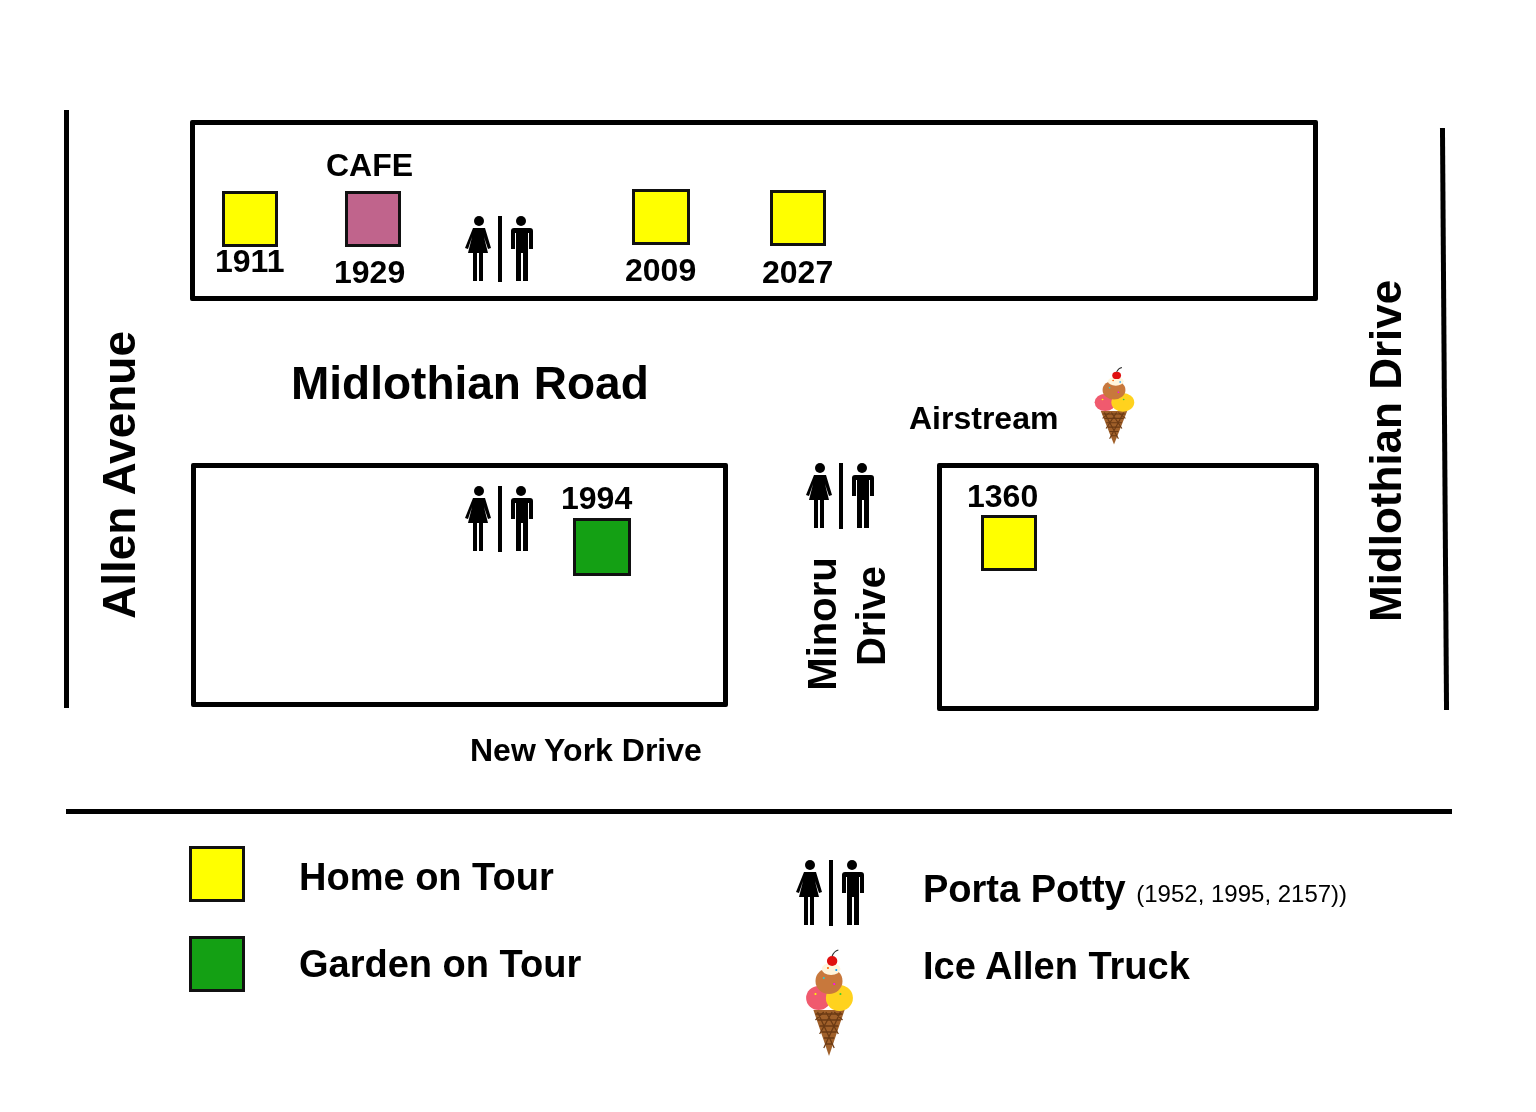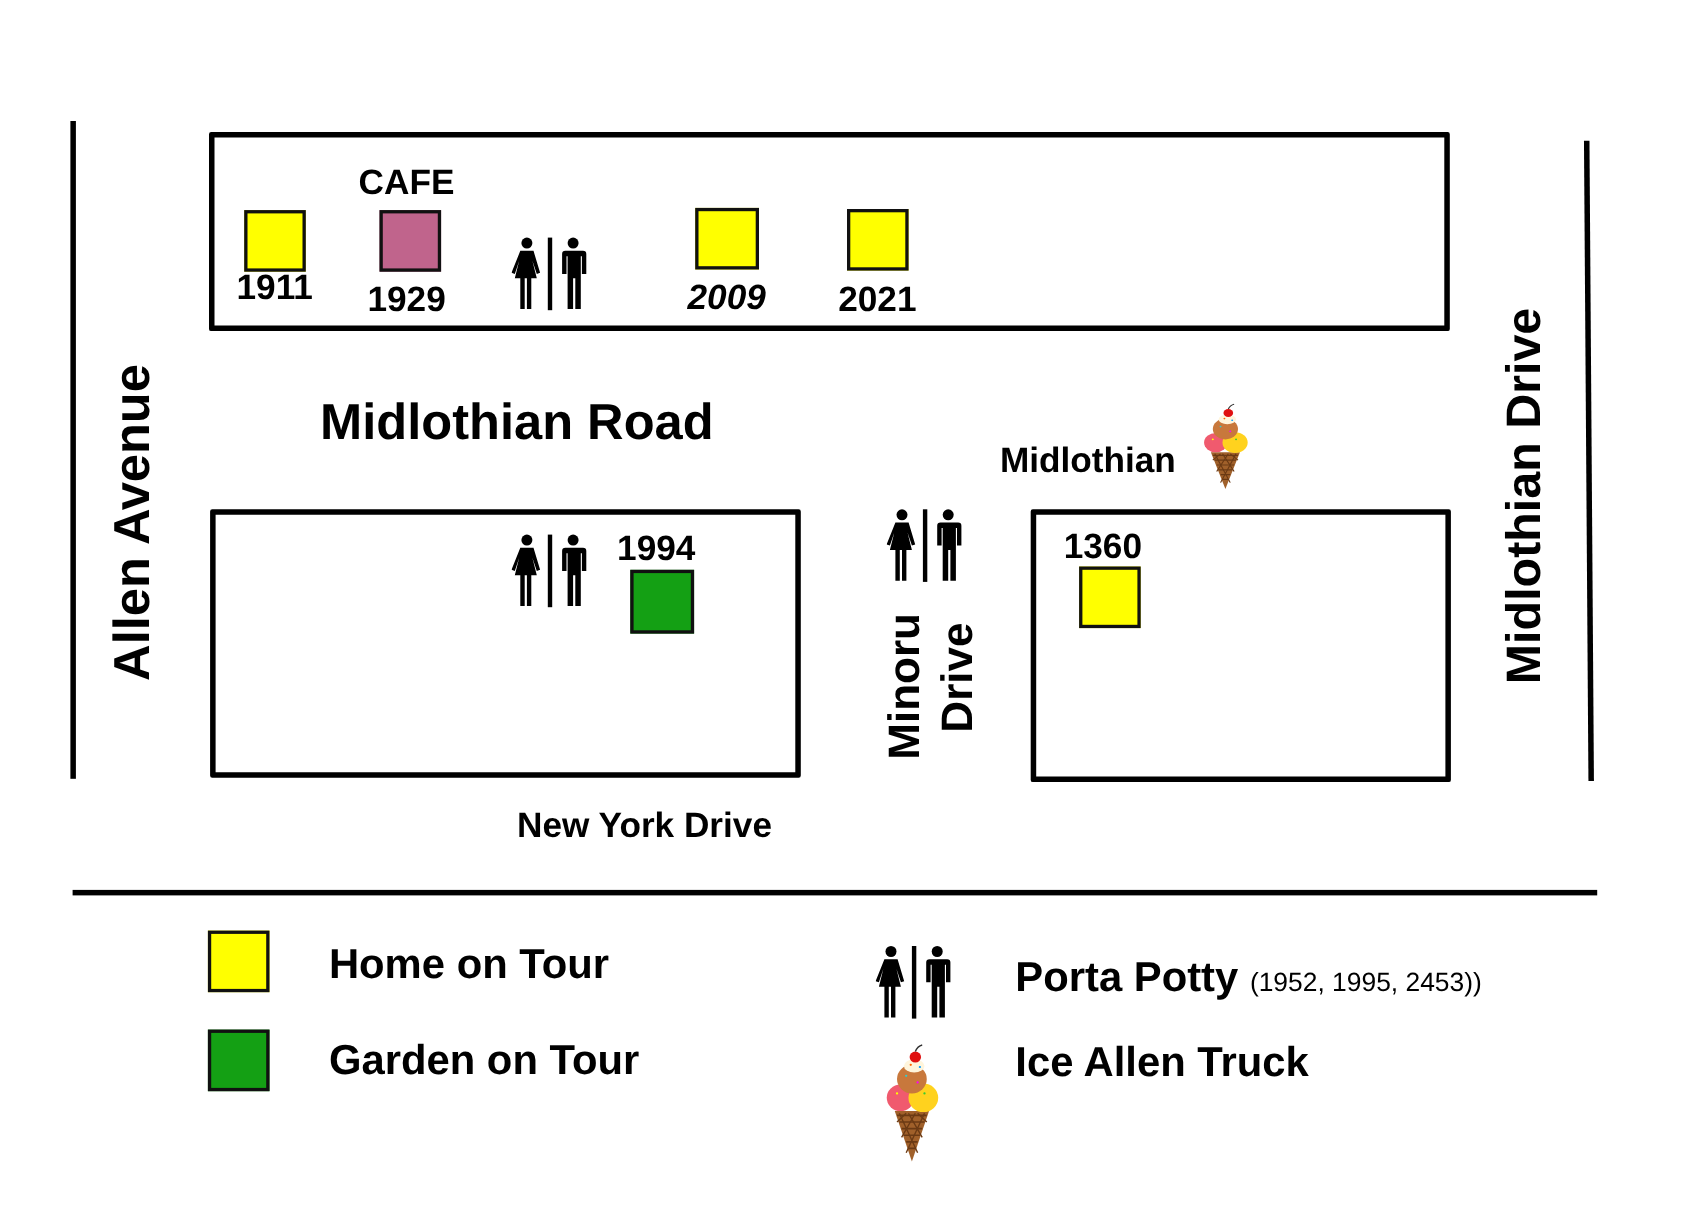--- a/index.html
+++ b/index.html
@@ -64,34 +64,34 @@
 <div class="sq" style="left:345px; top:191px; background:#c0648c;"></div>
 <div class="num" style="left:334px; top:256px;">1929</div>
 
 <div class="abs" style="left:465px; top:215px; width:72px; height:68px;">
   <svg width="72" height="68">
       <use href="#restroom"></use>
     </svg>
 </div>
 
 <div class="sq" style="left:632px; top:189px; width:58px; background:#ffff00;"></div>
-<div class="num" style="left:625px; top:254px;font-style:italic;">2009</div>
+<div class="num" style="left:625px; top:254px;">2009</div>
 
 <div class="sq" style="left:770px; top:190px; background:#ffff00;"></div>
-<div class="num" style="left:762px; top:256px;">2021</div>
+<div class="num" style="left:762px; top:256px;">2027</div>
 
 <div class="street" style="left:291px; top:360px; font-size:46px;">Midlothian Road</div>
 
 <div class="street vert" style="left:-44px; top:450px; width:330px; text-align:center; font-size:46px; height:50px;">Allen Avenue</div>
 
 <div class="street vert" style="left:1218px; top:428px; width:340px; text-align:center; font-size:44px; height:48px;">Midlothian Drive</div>
 
 <div class="street" style="left:441px; top:734px; font-size:32px;margin-left:29px;">New York Drive</div>
 
-<div class="abs" style="left:909px; top:402px; font-weight:bold; font-size:32px; line-height:1;">Midlothian</div>
+<div class="abs" style="left:909px; top:402px; font-weight:bold; font-size:32px; line-height:1;">Airstream</div>
 <div class="abs" style="left:1092px; top:366px; width:44px; height:80px;">
   <svg width="44" height="80" viewBox="0 0 50 110" preserveAspectRatio="none">
       <use href="#icecream"></use>
     </svg>
 </div>
 
 <div class="block" style="left:191px; top:463px; width:537px; height:244px;"></div>
 <div class="abs" style="left:465px; top:485px; width:72px; height:68px;">
   <svg width="72" height="68">
       <use href="#restroom"></use>
@@ -118,21 +118,21 @@
 <div class="sq" style="left:189px; top:936px; background:#14a014;"></div>
 <div class="legend-label" style="left:283px; top:945px;">Garden on Tour</div>
 
 <div class="abs" style="left:796px; top:859px; width:72px; height:68px;">
   <svg width="72" height="68">
       <use href="#restroom"></use>
     </svg>
 </div>
 <div class="legend-label" style="left:907px; top:870px;">
   <span>Porta Potty</span>
-  <span class="legend-small">(1952, 1995, 2453))</span>
+  <span class="legend-small">(1952, 1995, 2157))</span>
 </div>
 
 <div class="abs" style="left:803px; top:948px; width:52px; height:110px;">
   <svg width="52" height="110" viewBox="0 0 50 110" preserveAspectRatio="none">
       <use href="#icecream"></use>
     </svg>
 </div>
 <div class="legend-label" style="left:907px; top:947px;">Ice Allen Truck</div>
 
 </body></html>

